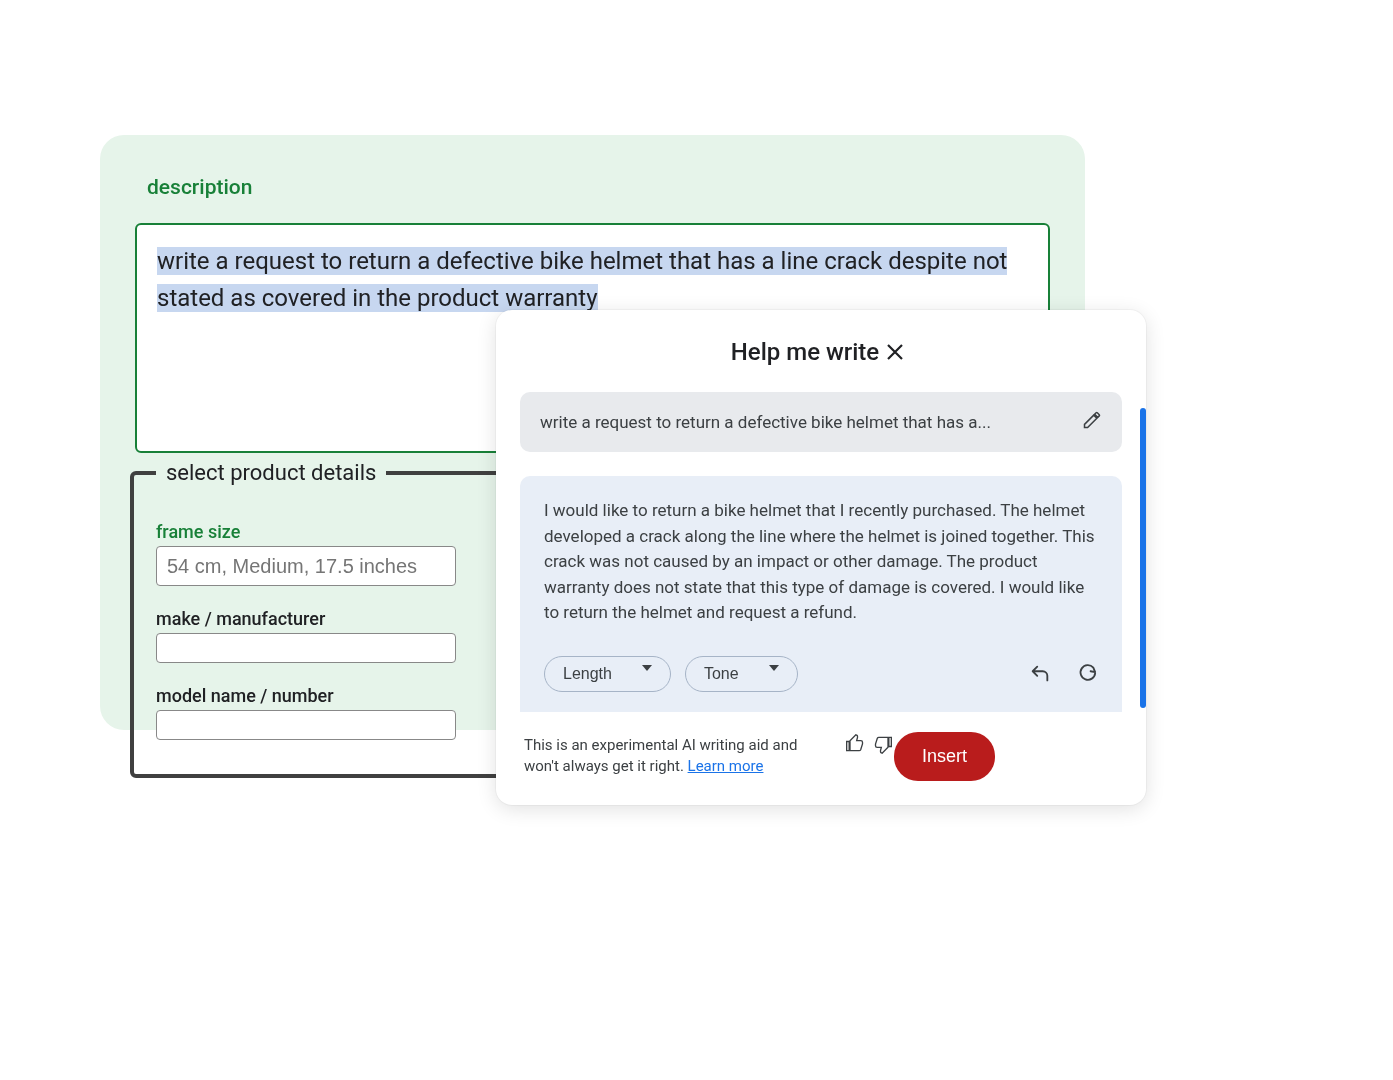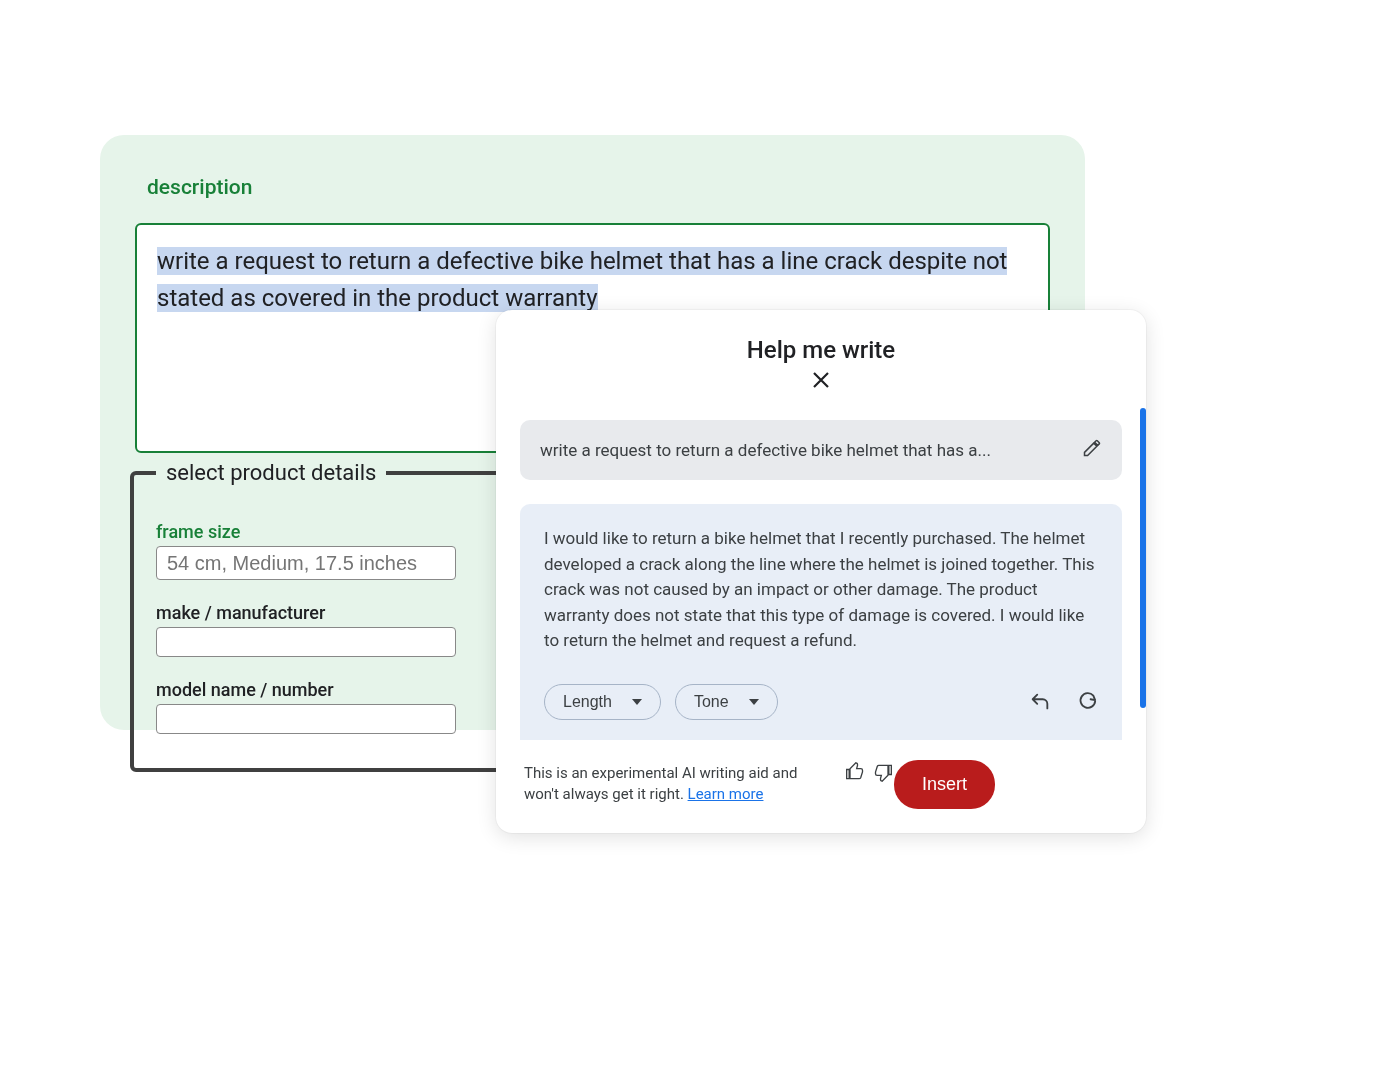--- a/index.html
+++ b/index.html
@@ -58,21 +58,21 @@
     }
     .field-label {
       color: #188038;
       font-size: 18px;
       font-weight: 500;
       margin-top: 12px;
     }
     .field-label.dark { color: #202124; font-weight: 500; }
     .field-input {
       width: 300px;
-      height: 34px;
+      height: 40px;
       border: 1px solid #888;
       border-radius: 4px;
       background: #fff;
       padding: 4px 10px;
       font-size: 20px;
       color: #5f6368;
       margin-top: 4px;
       margin-bottom: 10px;
     }
     .field-input.small { height: 30px; }
@@ -94,21 +94,20 @@
       width: 6px;
       height: 300px;
       background: #1a73e8;
       border-radius: 3px;
     }
     .help-header {
       display: flex;
       align-items: center;
       justify-content: center;
       padding: 26px 32px 24px 32px;
-      flex-direction: column;
     }
     .help-title {
       font-size: 24px;
       color: #202124;
       font-weight: 500;
     }
     .close-btn {
       font-size: 22px;
       color: #202124;
       cursor: pointer;
@@ -147,22 +146,22 @@
       align-items: center;
       justify-content: space-between;
       margin-top: 30px;
     }
     .dropdowns { display: flex; gap: 14px; }
     .dropdown {
       border: 1px solid #a6b4c7;
       border-radius: 20px;
       padding: 8px 18px;
       display: flex;
-      align-items: center;
-      gap: 20px;
+      align-items: flex-start;
+      gap: 30px;
       font-size: 16px;
       color: #3c4043;
       cursor: pointer;
       background: transparent;
     }
     .chevron-down {
       width: 0; height: 0;
       border-left: 5px solid transparent;
       border-right: 5px solid transparent;
       border-top: 6px solid #3c4043;

